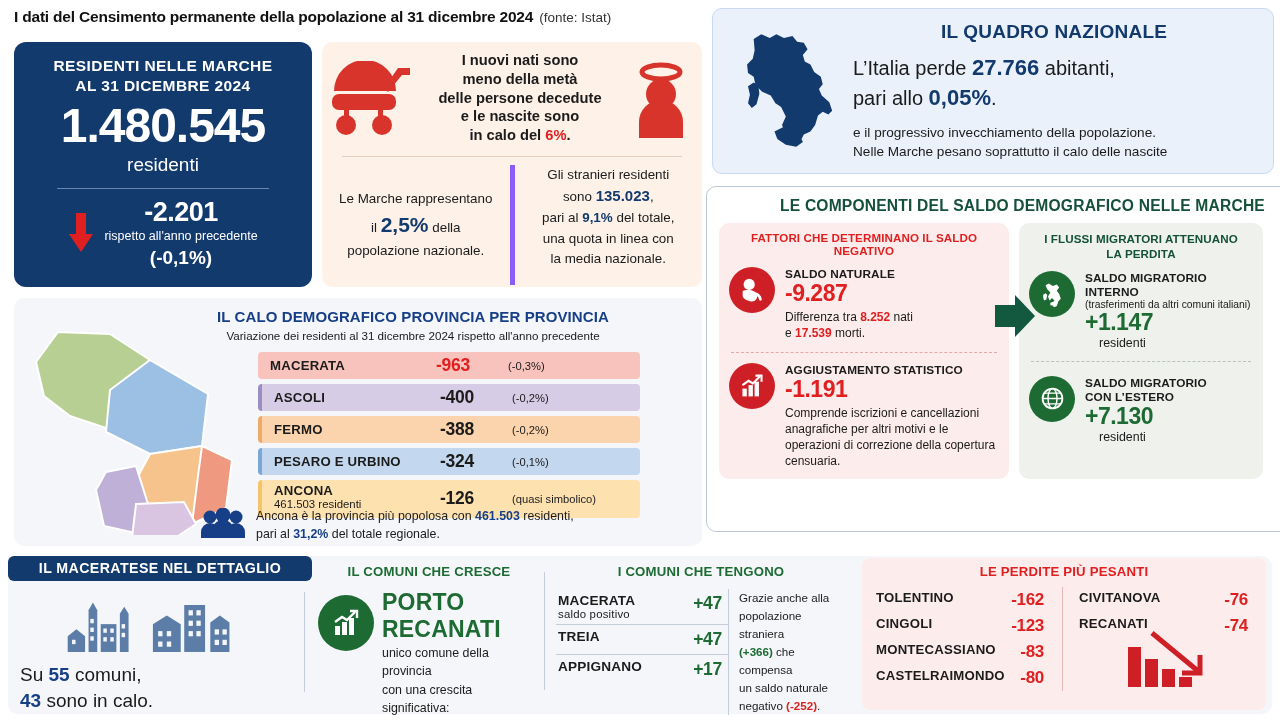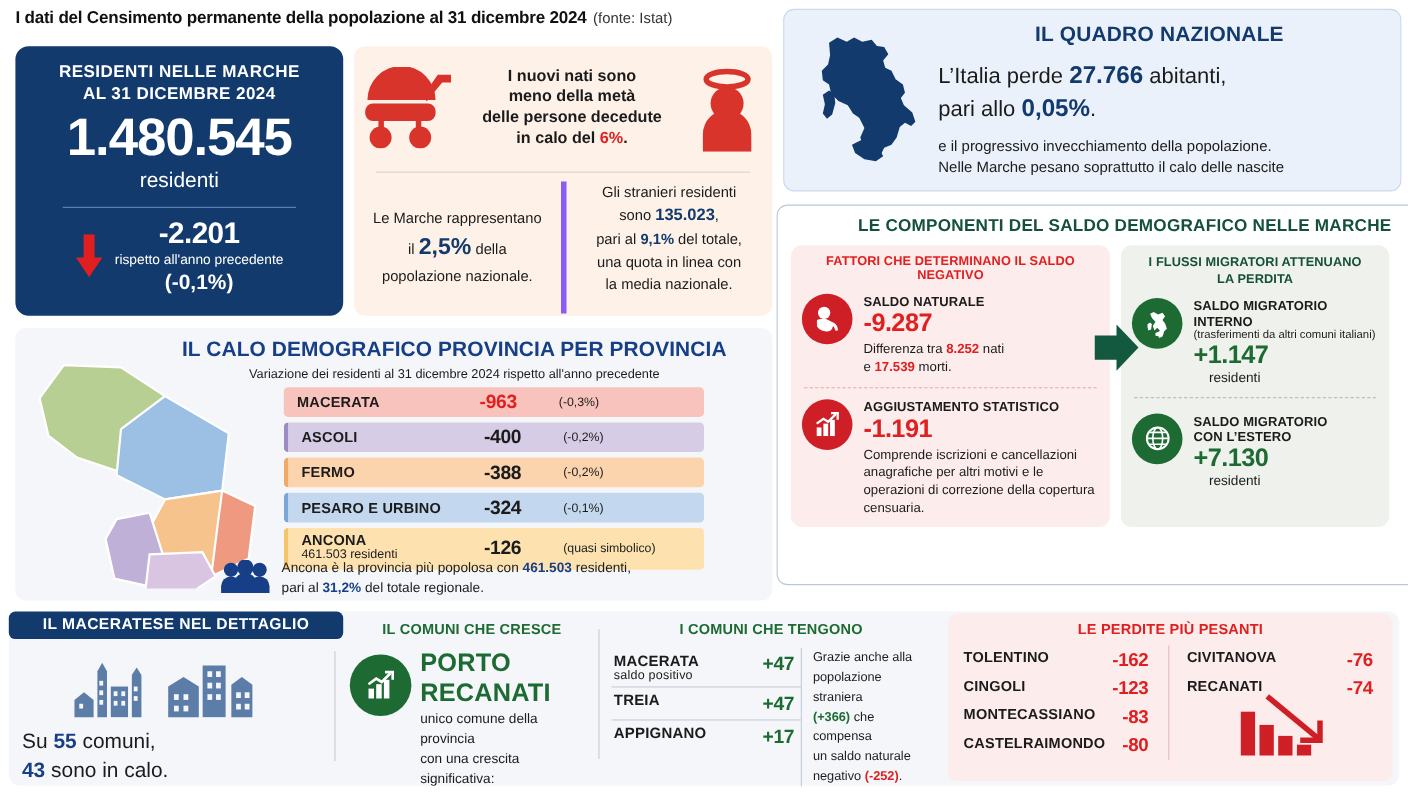--- a/index.html
+++ b/index.html
@@ -102,37 +102,37 @@
   .c-item .c-resid { font-size:12.4px; color:#1b1b1b; margin-left:14px; }
   .c-dash { border-top:1.4px dashed #e5a8a8; margin:11px 2px 0; }
   .c-dash.g { border-top-color:#b9c4b8; }
   .c-arrow { position:absolute; left:288px; top:78px; width:42px; height:46px; }
 
   
   #provinces {
     left:14px; top:298px; width:688px; height:248px;
     background:#f4f6f9; border-radius:10px;
   }
-  #provinces .p-title { text-align:center; font-size:19px; font-weight:bold; color:#173f87; letter-spacing:.1px; padding-top:10px; padding-left:110px;}
+  #provinces .p-title { text-align:center; font-size:15px; font-weight:bold; color:#173f87; letter-spacing:.1px; padding-top:10px; padding-left:110px;}
   #provinces .p-sub { text-align:center; font-size:11.6px; color:#1b1b1b; margin-top:4px; padding-left:110px;}
   .p-map { position:absolute; left:14px; top:22px; width:230px; height:215px; }
   .p-rows { position:absolute; left:244px; top:54px; width:382px; }
   .p-row {
     height:27px; margin-bottom:5px; border-radius:4px;
     display:flex; align-items:center; position:relative; padding-left:12px;
   }
   .p-row .p-name { font-size:13.2px; font-weight:bold; color:#1b1b1b; letter-spacing:.2px; }
   .p-row .p-name2 { font-size:11.4px; font-weight:normal; color:#1b1b1b; }
   .p-row .p-val { position:absolute; left:178px; font-size:17.5px; font-weight:bold; color:#1b1b1b; letter-spacing:-0.3px; }
   .p-row .p-val.red { color:#e02020; }
   .p-row .p-pct { position:absolute; left:250px; font-size:11.2px; color:#1b1b1b; }
   .p-row.tall { height:38px; align-items:flex-start; padding-top:3px; }
   .p-row.tall .p-val { top:8px; }
   .p-row.tall .p-pct { top:13px; }
-  .p-foot { position:absolute; left:200px; top:508px; display:flex; gap:10px; align-items:flex-end; }
+  .p-foot { position:absolute; left:200px; top:508px; display:flex; gap:10px; align-items:flex-start; }
   .p-foot .pf-txt { font-size:12.4px; color:#1b1b1b; line-height:1.45; }
   .p-foot .pf-txt b { color:#173f87; }
 
   
   #bottom { left:8px; top:556px; width:1264px; height:158px; background:#f4f6f9; border-radius:10px; }
   .mac-banner {
     position:absolute; left:8px; top:556px; width:304px; height:25px;
     background:#123a6d; border-radius:6px; color:#fff; text-align:center;
     font-size:14.2px; font-weight:bold; letter-spacing:.4px; line-height:25px;
   }
@@ -218,20 +218,21 @@
           <rect x="16" y="48" width="5" height="9" fill="#d8342c"></rect>
           <rect x="50" y="48" width="5" height="9" fill="#d8342c"></rect>
           <circle cx="18" cy="64" r="10" fill="#d8342c"></circle>
           <circle cx="54" cy="64" r="10" fill="#d8342c"></circle>
         </svg>
       </span>
       <span class="b-txt">
         <div>I nuovi nati sono</div>
         <div>meno della metà</div>
         <div>delle persone decedute</div>
+        <div>e le nascite sono</div>
         <div><span>in calo del </span><span class="pc">6%</span><span>.</span></div>
       </span>
       <span class="angel">
         <svg viewBox="0 0 70 80" width="70" height="80">
           <ellipse cx="35" cy="14" rx="19" ry="7" fill="none" stroke="#d8342c" stroke-width="5"></ellipse>
           <circle cx="35" cy="36" r="15" fill="#d8342c"></circle>
           <path d="M13 80 v-16 a22 22 0 0 1 44 0 v16 z" fill="#d8342c"></path>
         </svg>
       </span>
     </div>

